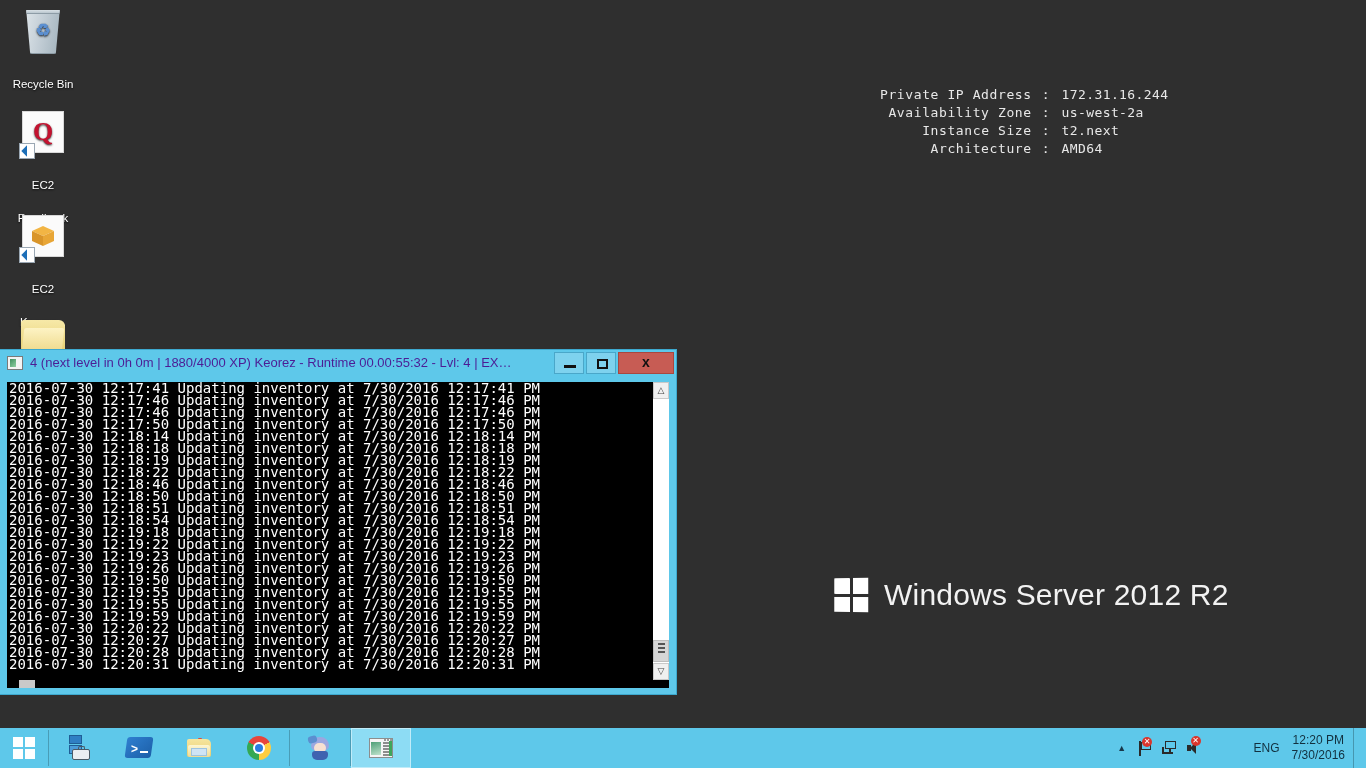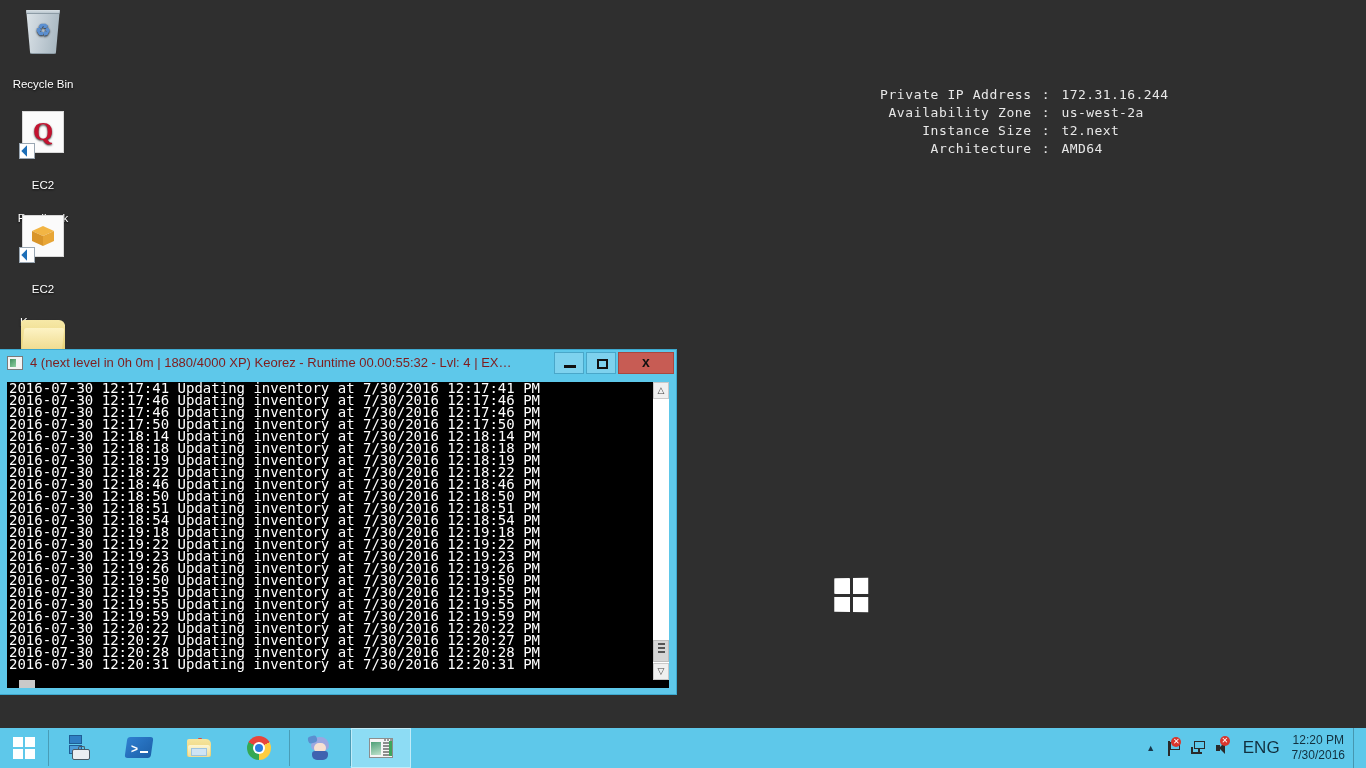--- a/index.html
+++ b/index.html
@@ -205,21 +205,21 @@
   }
   #titlebar .win-icon::after {
     content:"";
     position:absolute; left:2px; top:2px;
     width: 6px; height: 8px;
     background: linear-gradient(135deg,#3f8f5f,#8fd0a2);
   }
   #title-text {
     flex: 1 1 auto;
     font-size: 13px;
-    color: #7f1d1d;
+    color: #4c1d95;
     white-space: nowrap;
     overflow: hidden;
     text-overflow: clip;
     line-height: 26px;
   }
   .winbtns { display: flex; height: 24px; margin: 1px 2px 0 4px; flex: 0 0 auto; }
   .winbtn {
     width: 30px; height: 22px;
     background: #7ed2ee;
     border: 1px solid #4aa7c9;
@@ -441,21 +441,21 @@
   .net-ic .stand { position:absolute; left:7px; top:8px; width:1.5px; height:3px; background:#2a2a2a;}
   .net-ic .base { position:absolute; left:0px; top:11px; width:11px; height:1.5px; background:#2a2a2a;}
   .net-ic .plug { position:absolute; left:0px; top:6px; width:1.5px; height:6px; background:#2a2a2a;}
 
   .spk-ic { position:relative; width:16px; height:14px;}
   .spk-ic .body { position:absolute; left:1px; top:4px; width:4px; height:6px; background:#2a2a2a;}
   .spk-ic .cone { position:absolute; left:4px; top:1px; width:0; height:0;
     border-top:6px solid transparent; border-bottom:6px solid transparent; border-right:6px solid #2a2a2a;}
 
   #tray-lang {
-    font-size: 17px; color:#12303f; padding: 0 10px 0 8px; cursor: default;
+    font-size: 12px; color:#12303f; padding: 0 10px 0 8px; cursor: default; margin-left: 40px;
   }
   #tray-clock {
     text-align: center;
     font-size: 12px;
     line-height: 15px;
     color: #12303f;
     padding: 0 8px 0 2px;
     cursor: default;
   }
   #show-desktop {
@@ -540,20 +540,21 @@
     </table>
   </div>
 
   <div id="branding">
     <div class="winlogo">
       <span></span>
         <span></span>
         <span></span>
         <span></span>
     </div>
+    <div class="brand-text">Windows Server 2012 R2</div>
   </div>
 
   <div id="console-window">
     <div id="titlebar">
       <span class="win-icon"></span>
       <div id="title-text">4 (next level in 0h 0m | 1880/4000 XP) Keorez - Runtime 00.00:55:32 - Lvl: 4 | EX…</div>
       <div class="winbtns">
         <div class="winbtn">
             <span class="bar-min"></span>
           </div>

